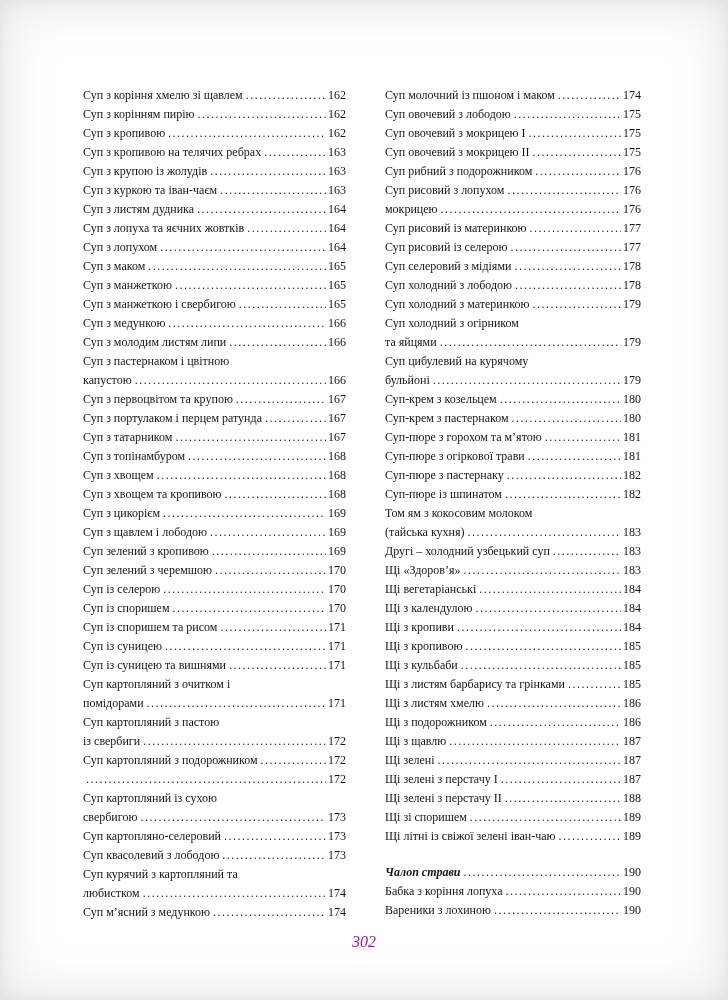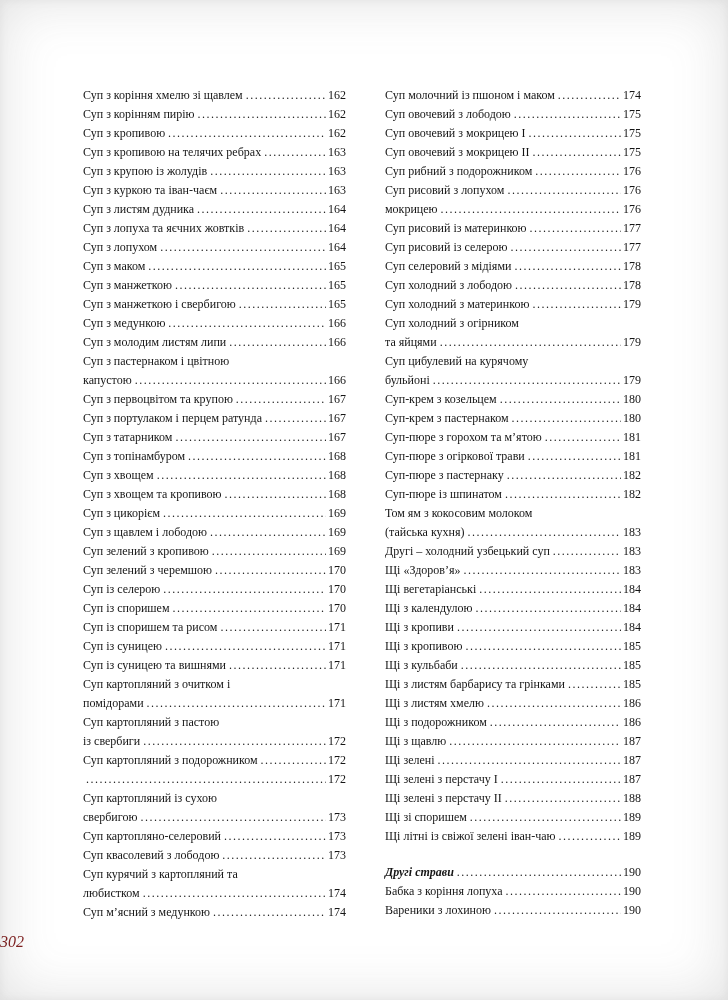--- a/index.html
+++ b/index.html
@@ -34,21 +34,21 @@
     flex:1;min-width:0;overflow:hidden;white-space:nowrap;
     margin:0 2px 0 3px;height:19px;
   }
   .dots::after{
     content:"..................................................................................";
     letter-spacing:1.5px;color:#1c1c1c;
   }
   .pagenum{white-space:nowrap;}
   .footer{
     position:absolute;left:0;right:0;top:933px;
-    font-style:italic;font-size:16px;color:#7f1d1d;
+    text-align:center;font-style:italic;font-size:16px;color:#a21caf;
   }
 </style>
 </head>
 <body>
 
 <div class="toc-page">
   <div class="col col-left">
       <div class="entry">
         <div class="row">
           <span class="title">Суп з коріння хмелю зі щавлем</span>
@@ -585,21 +585,21 @@
       </div>
       <div class="entry">
         <div class="row">
           <span class="title">Щі літні із свіжої зелені іван-чаю</span>
           <span class="dots"></span>
           <span class="pagenum">189</span>
         </div>
       </div>
       <div class="entry section gap">
         <div class="row">
-          <span class="title">Другі страви</span>
+          <span class="title">Чалоп страви</span>
           <span class="dots"></span>
           <span class="pagenum">190</span>
         </div>
       </div>
       <div class="entry">
         <div class="row">
           <span class="title">Бабка з коріння лопуха</span>
           <span class="dots"></span>
           <span class="pagenum">190</span>
         </div>

